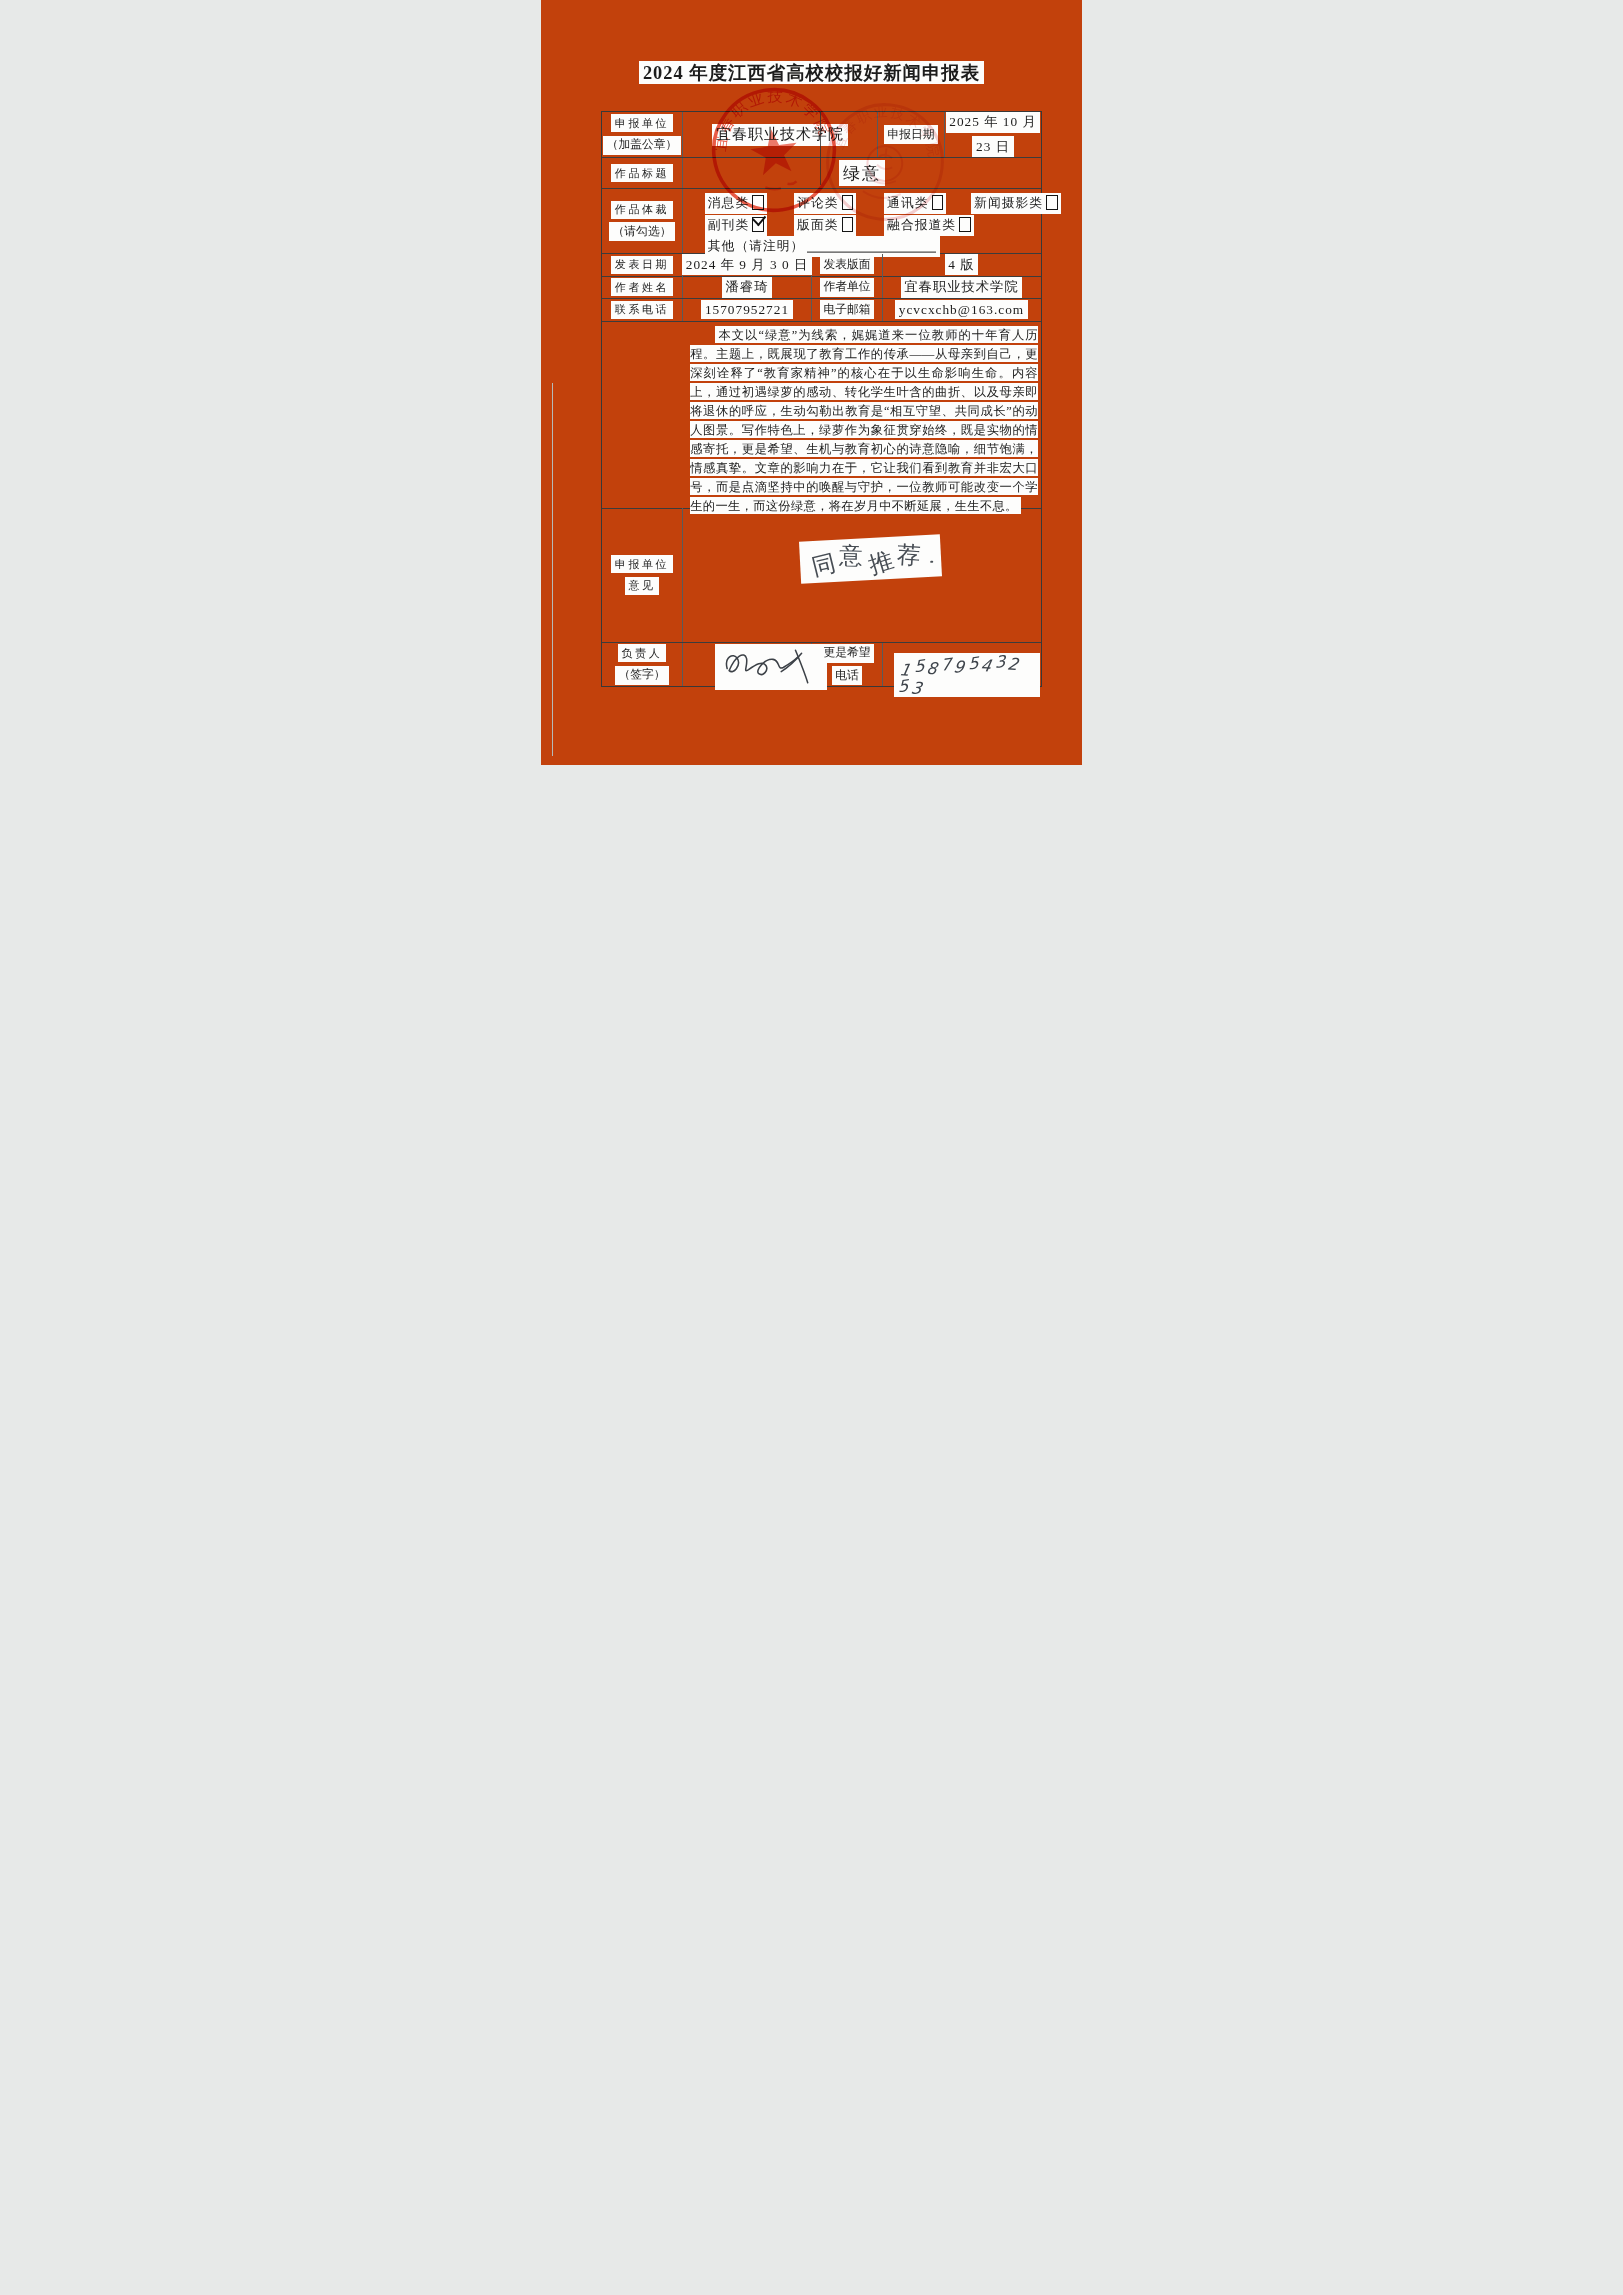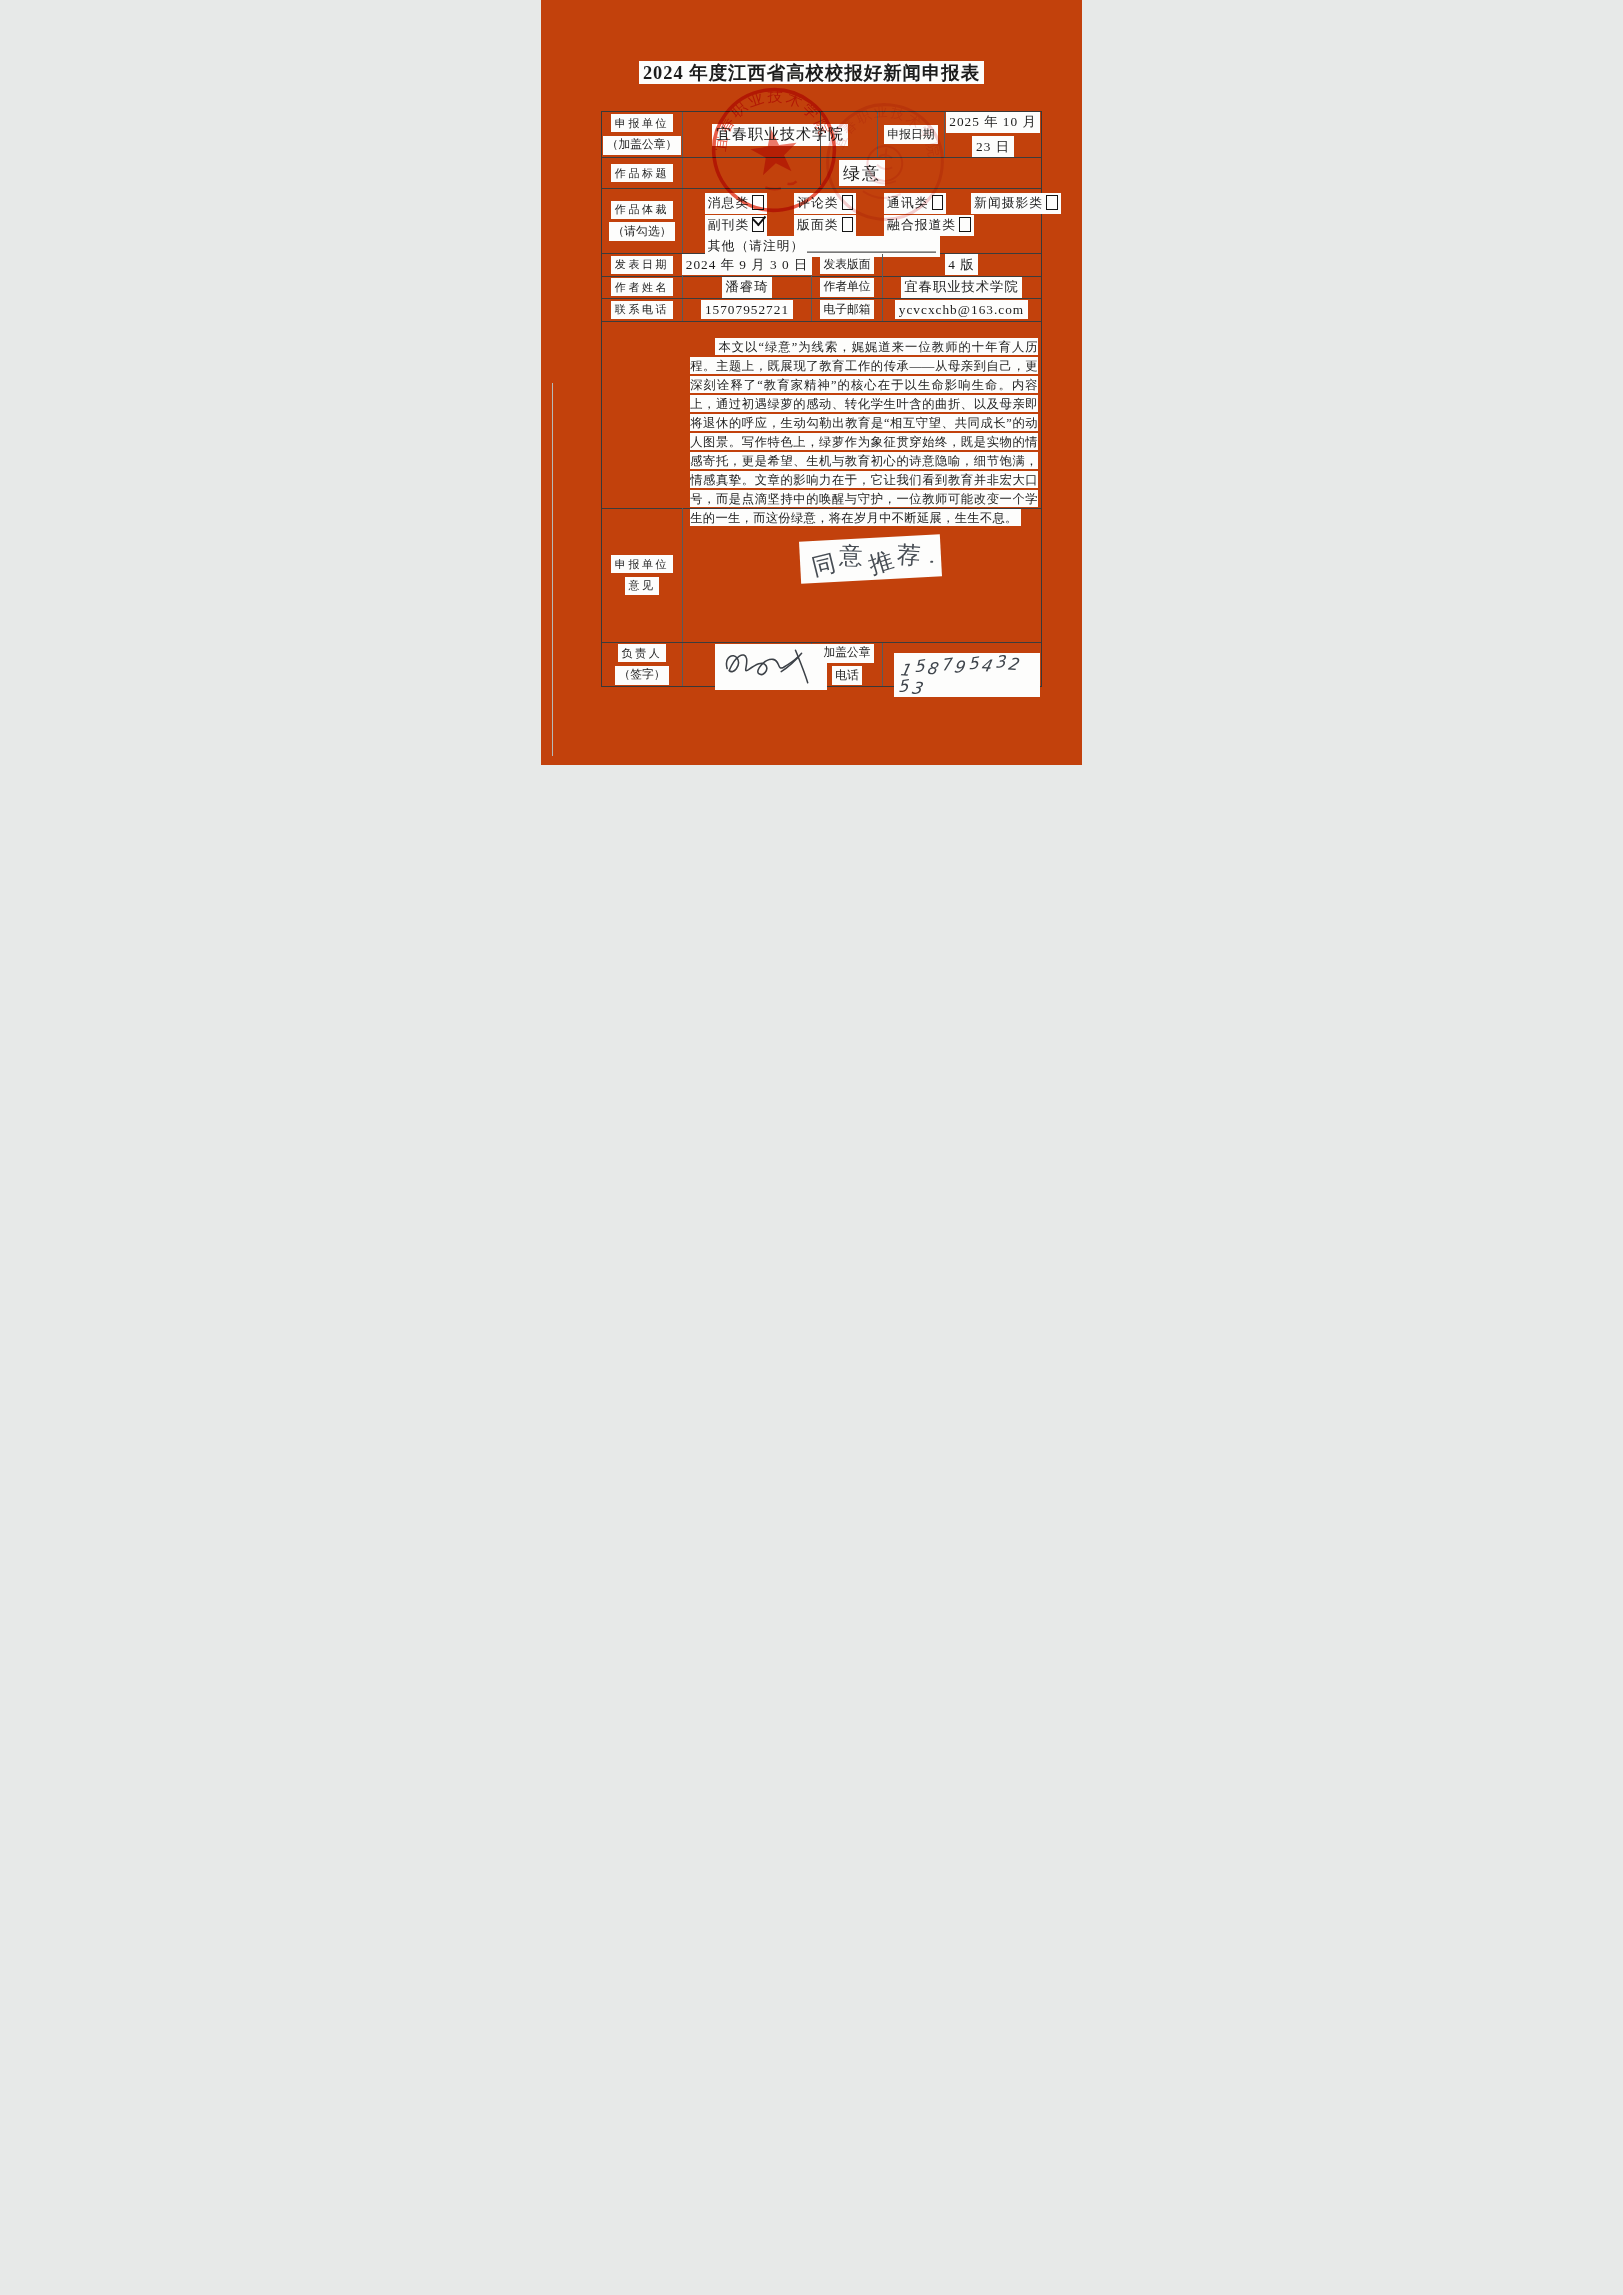--- a/index.html
+++ b/index.html
@@ -161,21 +161,21 @@
         </div>
       <div class="cell cC4 vr">
           <span class="wb lab2">电子邮箱</span>
         </div>
       <div class="cell cD4">
           <span class="wb val">ycvcxchb@163.com</span>
         </div>
     </div>
 
     <div class="row r7">
-      <div class="cell cV" style="position:absolute;margin-top:12px;">
+      <div class="cell cV" style="position:absolute;">
         <p class="para"><span class="wb">本文以“绿意”为线索，娓娓道来一位教师的十年育人历程。主题上，既展现了教育工作的传承——从母亲到自己，更深刻诠释了“教育家精神”的核心在于以生命影响生命。内容上，通过初遇绿萝的感动、转化学生叶含的曲折、以及母亲即将退休的呼应，生动勾勒出教育是“相互守望、共同成长”的动人图景。写作特色上，绿萝作为象征贯穿始终，既是实物的情感寄托，更是希望、生机与教育初心的诗意隐喻，细节饱满，情感真挚。文章的影响力在于，它让我们看到教育并非宏大口号，而是点滴坚持中的唤醒与守护，一位教师可能改变一个学生的一生，而这份绿意，将在岁月中不断延展，生生不息。</span></p>
       </div>
     </div>
 
     <div class="row r8">
       <div class="cell cA vr">
         <span class="wb lab">申报单位</span>
         <span class="wb lab">意见</span>
       </div>
       <div class="cell cV" style="position:absolute;">
@@ -193,21 +193,21 @@
           <svg width="102" height="40" viewBox="0 0 200 78" style="overflow:visible">
             <g fill="none" stroke="#3c4147" stroke-width="3" stroke-linecap="round">
               <path d="M14,44 C8,22 26,12 34,24 C42,38 26,56 18,48 C30,18 48,10 52,24 C55,38 44,54 56,46 C70,36 84,28 90,38 C96,48 84,60 76,54 C68,48 88,24 104,26 C118,28 112,48 124,42 C136,35 146,28 152,22"></path>
               <path d="M148,8 C156,28 166,52 172,72"></path>
               <path d="M160,14 C150,26 136,40 120,50"></path>
             </g>
           </svg>
         </span>
       </div>
       <div class="cell cC4 vr">
-        <span class="wb lab2">加盖公章</span>
+        <span class="wb lab2">更是希望</span>
         <span class="wb lab2">电话</span>
       </div>
       <div class="cell cD4" style="position:absolute;">
         <span class="hw-phone wb"><span class="hw-phone-text"><span class="ch ch0">1</span><span class="ch ch1">5</span><span class="ch ch2">8</span><span class="ch ch3">7</span><span class="ch ch4">9</span><span class="ch ch5">5</span><span class="ch ch6">4</span><span class="ch ch7">3</span><span class="ch ch8">2</span><span class="ch ch9">5</span><span class="ch ch10">3</span></span></span>
       </div>
     </div>
   </div>
 
   <svg class="stamp stamp1" width="138" height="138" viewBox="0 0 270 270">
     <g transform="rotate(-8 135 135)" opacity="0.88">

